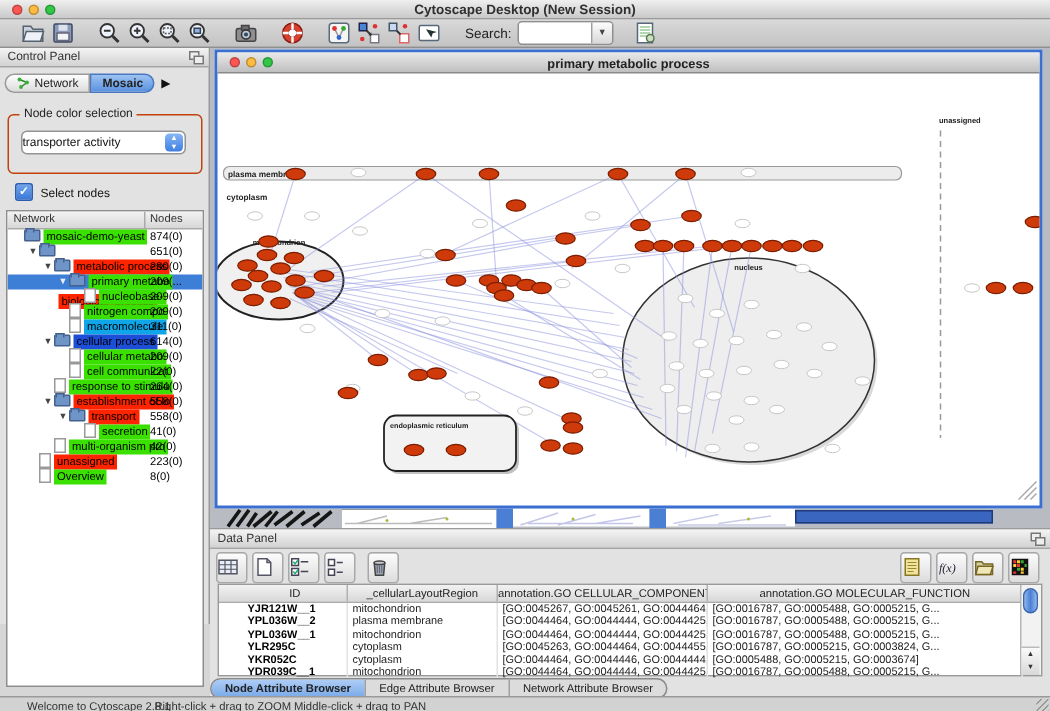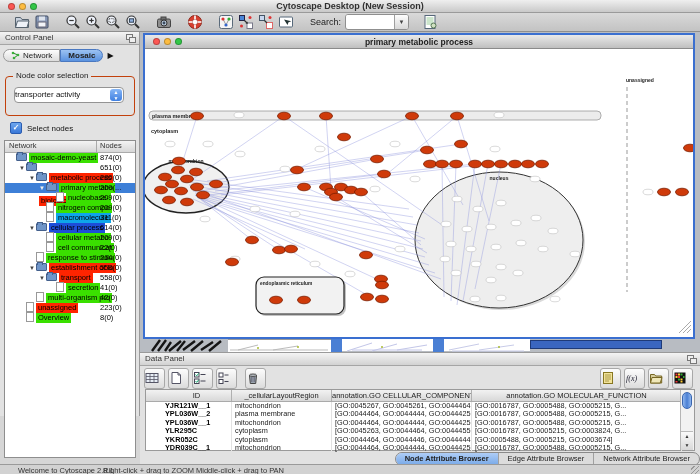--- a/index.html
+++ b/index.html
@@ -69,21 +69,21 @@
   #dp-table{position:absolute;left:5px;top:36px;width:550px;height:62px;background:#fff;border:1px solid #9a9a9a;box-sizing:border-box;}
   #dp-thead{display:flex;height:11px;background:linear-gradient(#f2f2f2,#d8d8d8);border-bottom:1px solid #aaa;font-size:7.5px;color:#222;text-align:center;}
   #dp-thead div{border-right:1px solid #b0b0b0;box-sizing:border-box;overflow:hidden;white-space:nowrap;line-height:11px;}
   .c0{width:70px;margin-left:16px;}.c1{width:100px;}.c2{width:140px;}.c3{width:210px;}
   .drow{display:flex;height:8.4px;font-size:7.3px;line-height:8.4px;}
   .drow div{border-right:1px solid #e2e2e2;box-sizing:border-box;overflow:hidden;white-space:nowrap;padding-left:3px;color:#222;}
   .drow .c0{font-weight:bold;color:#000;}
   #dp-scroll{position:absolute;right:0;top:0;bottom:0;width:13px;border-left:1px solid #b5b5b5;background:#f2f2f2;}
   #dp-thumb{position:absolute;left:1px;top:2px;width:10px;height:17px;border-radius:5px;background:linear-gradient(90deg,#8fb6ee,#4a7fd4,#8fb6ee);border:1px solid #3a66b0;box-sizing:border-box;}
   .sb-arrows{position:absolute;left:0;bottom:0;width:12px;height:18px;border-top:1px solid #bbb;font-size:5px;color:#333;text-align:center;line-height:9px;background:linear-gradient(#fafafa,#d8d8d8);}
-  #dp-tabs{position:absolute;left:0;right:0;top:99px;display:flex;justify-content:flex-end;}
+  #dp-tabs{position:absolute;left:0;right:0;top:99px;display:flex;justify-content:flex-start;}
   #seg{display:inline-flex;border:1px solid #8a8a8a;border-radius:8px;overflow:hidden;background:#dcdcdc;height:12px;}
   .seg{font-size:7.5px;line-height:12px;padding:0 9px;border-left:1px solid #a0a0a0;color:#222;white-space:nowrap;}
   .seg:first-child{border-left:none;}
   .seg.active{background:linear-gradient(#aecdf6,#78a9e8);font-weight:bold;}
   
   #statusbar{position:absolute;left:0;top:464px;width:700px;height:10px;background:#d2d2d2;border-top:1px solid #9a9a9a;box-sizing:border-box;font-size:7.5px;color:#333;}
   #statusbar span{position:absolute;top:1px;}
   .grip{position:absolute;right:1px;bottom:1px;width:8px;height:8px;background:repeating-linear-gradient(135deg,transparent,transparent 2px,#999 2px,#999 3px);}
 </style>
 </head>

